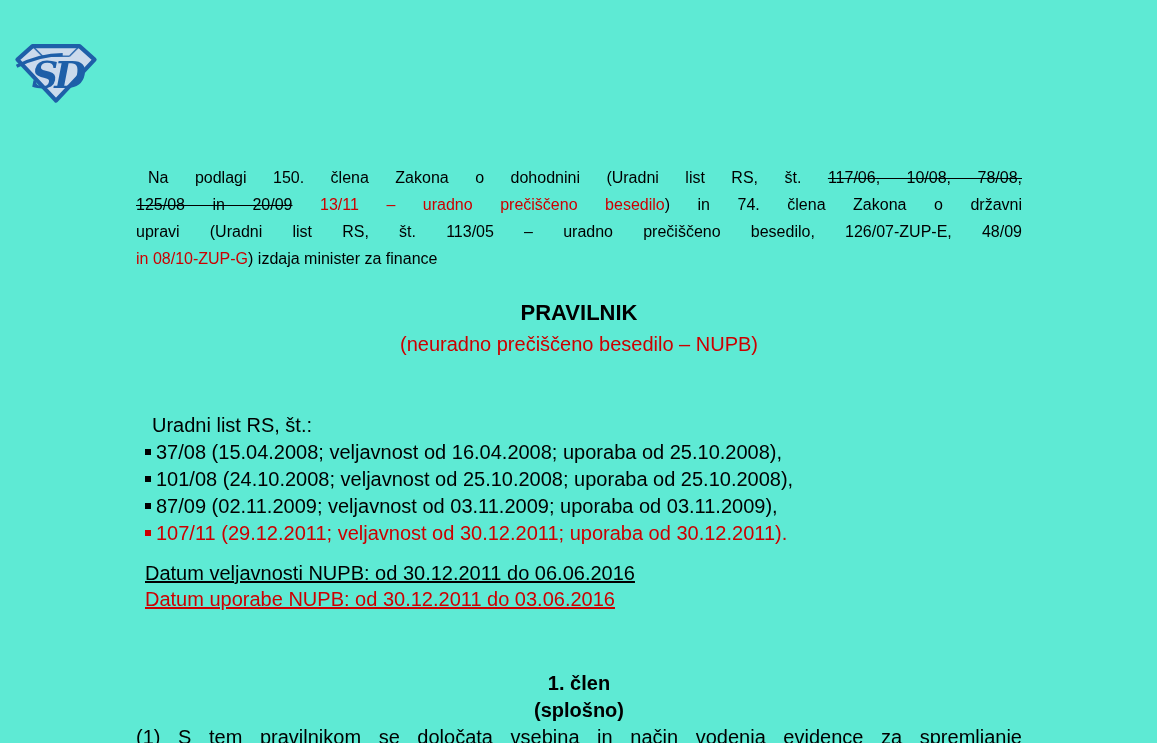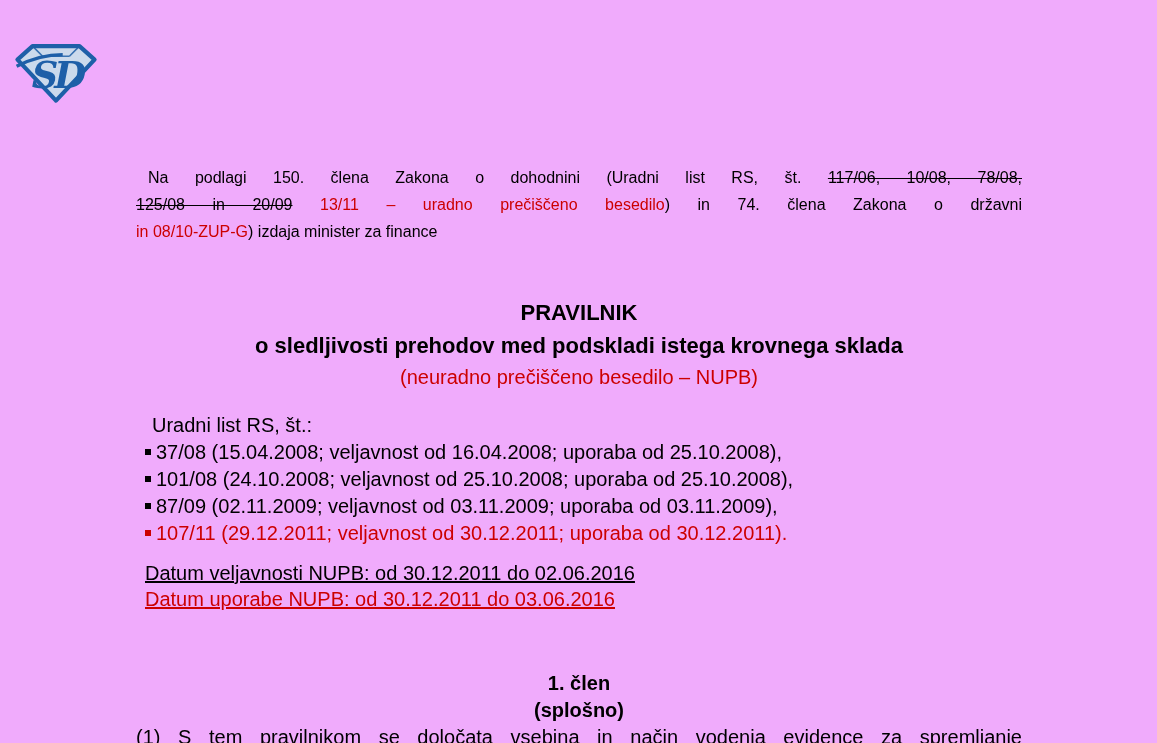--- a/index.html
+++ b/index.html
@@ -3,21 +3,21 @@
 <meta charset="utf-8">
 <style>
   * { margin: 0; padding: 0; box-sizing: border-box; }
   html, body { background: #ffffff; }
   body { font-family: "Liberation Sans", sans-serif; }
 
   .page {
     position: relative;
     width: 1157px;
     height: 743px;
-    background: #f0abfc;
+    background: #5eead4;
     overflow: hidden;
     color: #000000;
   }
 
   .logo {
     position: absolute;
     left: 14px;
     top: 42px;
     width: 84px;
     height: 62px;
@@ -119,39 +119,39 @@
       <polygon points="4,21 22,5 78,5 96,21 50,70" fill="#cbdaec" stroke="#1e5fa8" stroke-width="5" stroke-linejoin="round"></polygon>
       <path d="M22 5 L34 17 M78 5 L66 17 M34 17 L66 17" stroke="#1e5fa8" stroke-width="2" fill="none" opacity="0.85"></path>
       <path d="M3 29 Q 30 15 58 15" stroke="#1e5fa8" stroke-width="4" fill="none"></path>
       <text x="51" y="55" text-anchor="middle" font-family="DejaVu Serif, serif" font-style="italic" font-weight="bold" font-size="44" letter-spacing="-5" fill="#1e5fa8">SD</text>
     </svg>
   </div>
 
   <div class="intro">
     <div class="jline first-line"><span>Na podlagi 150. člena Zakona o dohodnini (Uradni list RS, št. </span><span class="strike">117/06, 10/08, 78/08,</span></div>
     <div class="jline"><span class="strike">125/08 in 20/09</span><span> </span><span class="red">13/11 – uradno prečiščeno besedilo</span><span>) in 74. člena Zakona o državni</span></div>
+    <div class="jline"><span>upravi (Uradni list RS, št. 113/05 – uradno prečiščeno besedilo, 126/07-ZUP-E, 48/09</span></div>
     <div class="last-line"><span class="red">in 08/10-ZUP-G</span><span>) izdaja minister za finance</span></div>
   </div>
 
   <div class="title-block">
     <div class="title-main">PRAVILNIK</div>
-    <div class="title-subject">o sledljivosti prehodov med podskladi istega krovnega sklada</div>
     <div class="title-note red">(neuradno prečiščeno besedilo – NUPB)</div>
   </div>
 
   <div class="gazette">
     <div class="gazette-heading">Uradni list RS, št.:</div>
     <div class="gazette-item"><span class="bullet"></span><span>37/08 (15.04.2008; veljavnost od 16.04.2008; uporaba od 25.10.2008),</span></div>
     <div class="gazette-item"><span class="bullet"></span><span>101/08 (24.10.2008; veljavnost od 25.10.2008; uporaba od 25.10.2008),</span></div>
     <div class="gazette-item"><span class="bullet"></span><span>87/09 (02.11.2009; veljavnost od 03.11.2009; uporaba od 03.11.2009),</span></div>
     <div class="gazette-item red"><span class="bullet"></span><span>107/11 (29.12.2011; veljavnost od 30.12.2011; uporaba od 30.12.2011).</span></div>
   </div>
 
   <div class="validity">
-    <div class="validity-effective">Datum veljavnosti NUPB: od 30.12.2011 do 02.06.2016</div>
+    <div class="validity-effective">Datum veljavnosti NUPB: od 30.12.2011 do 06.06.2016</div>
     <div class="validity-usage">Datum uporabe NUPB: od 30.12.2011 do 03.06.2016</div>
   </div>
 
   <div class="section">
     <div class="section-heading">1. člen</div>
     <div class="section-sub">(splošno)</div>
     <div class="section-body">(1) S tem pravilnikom se določata vsebina in način vodenja evidence za spremljanje</div>
   </div>
 
 </div>

